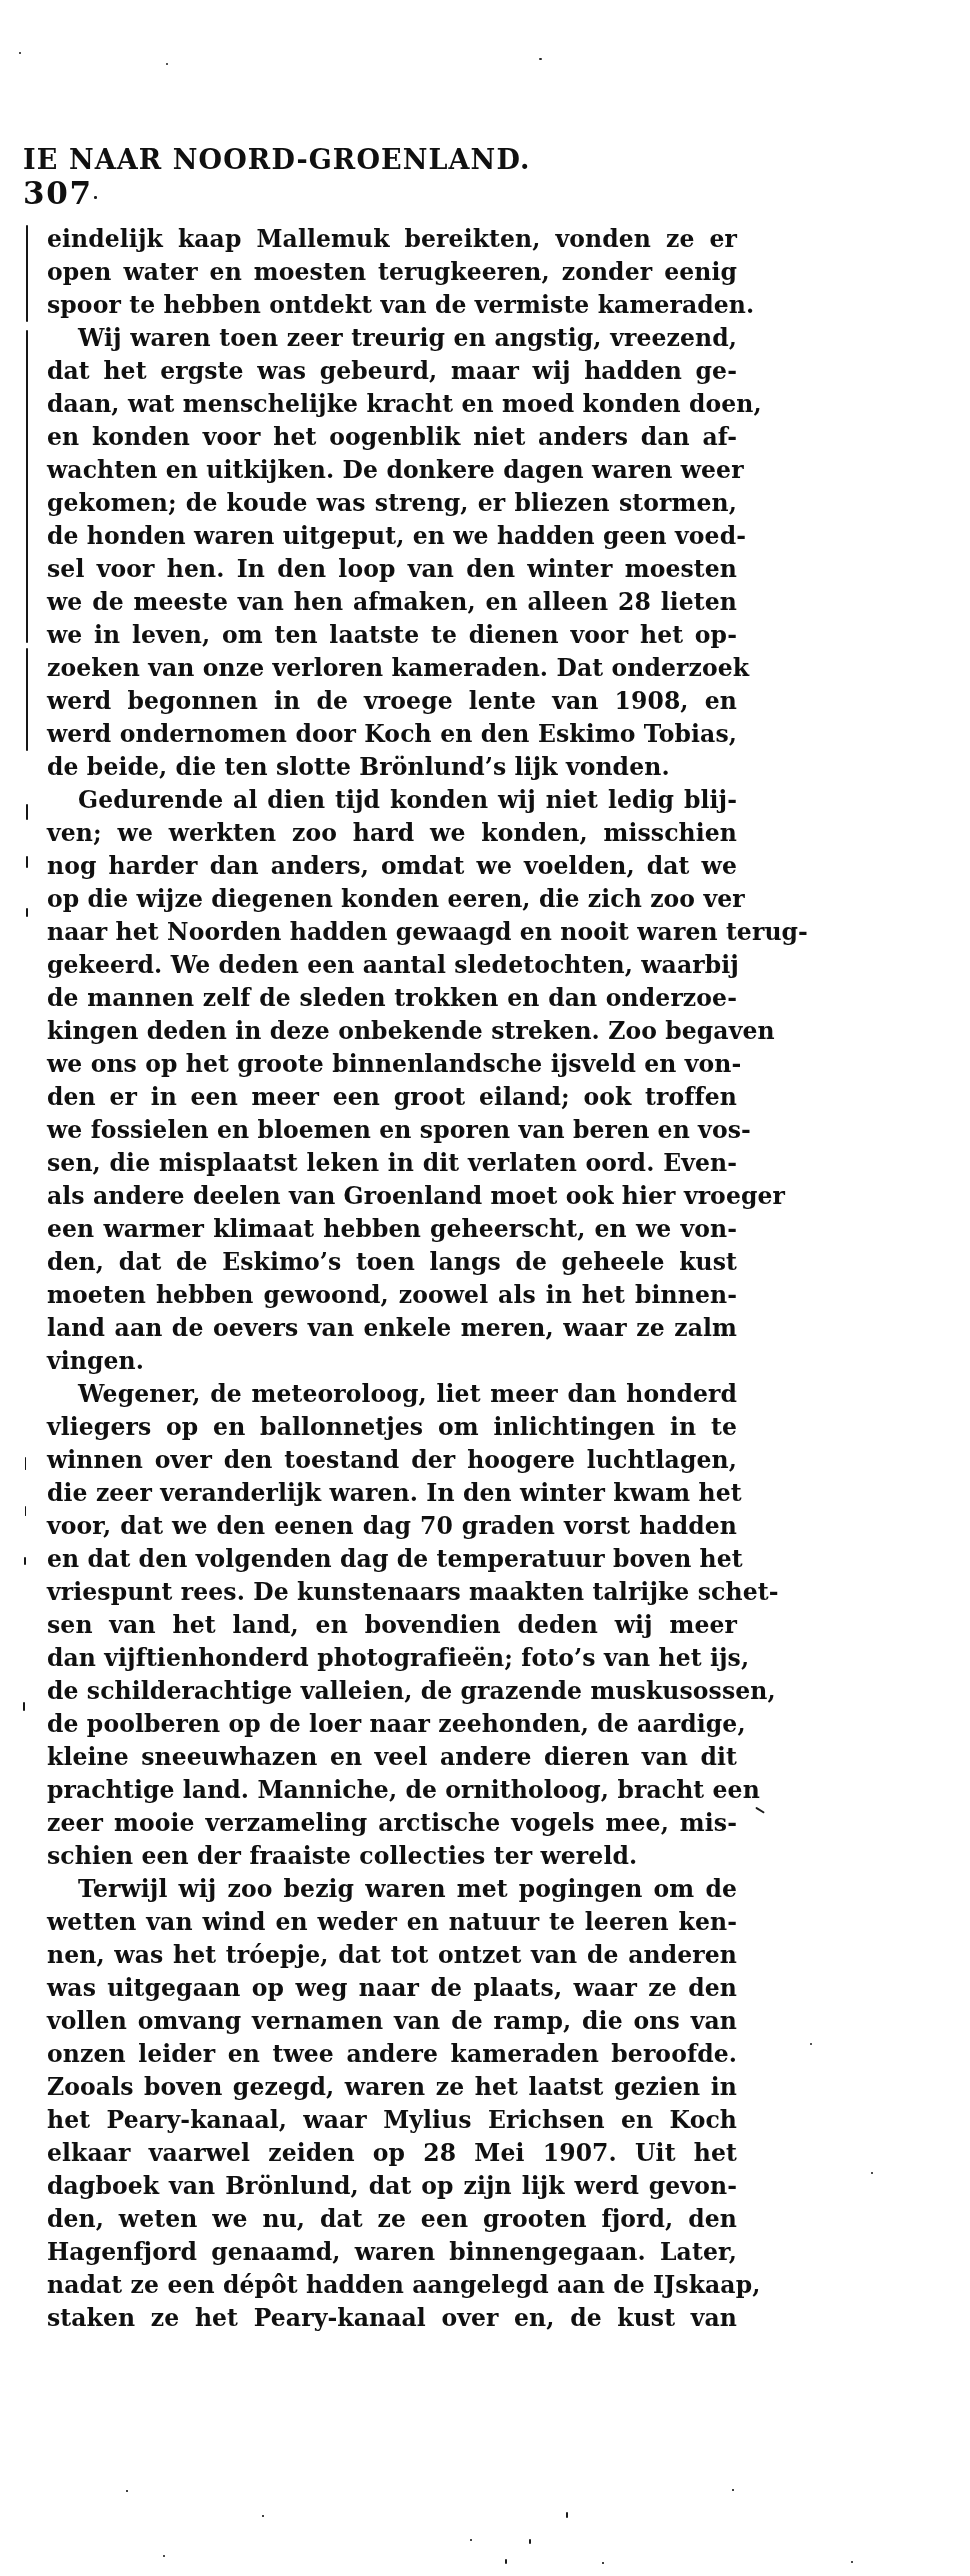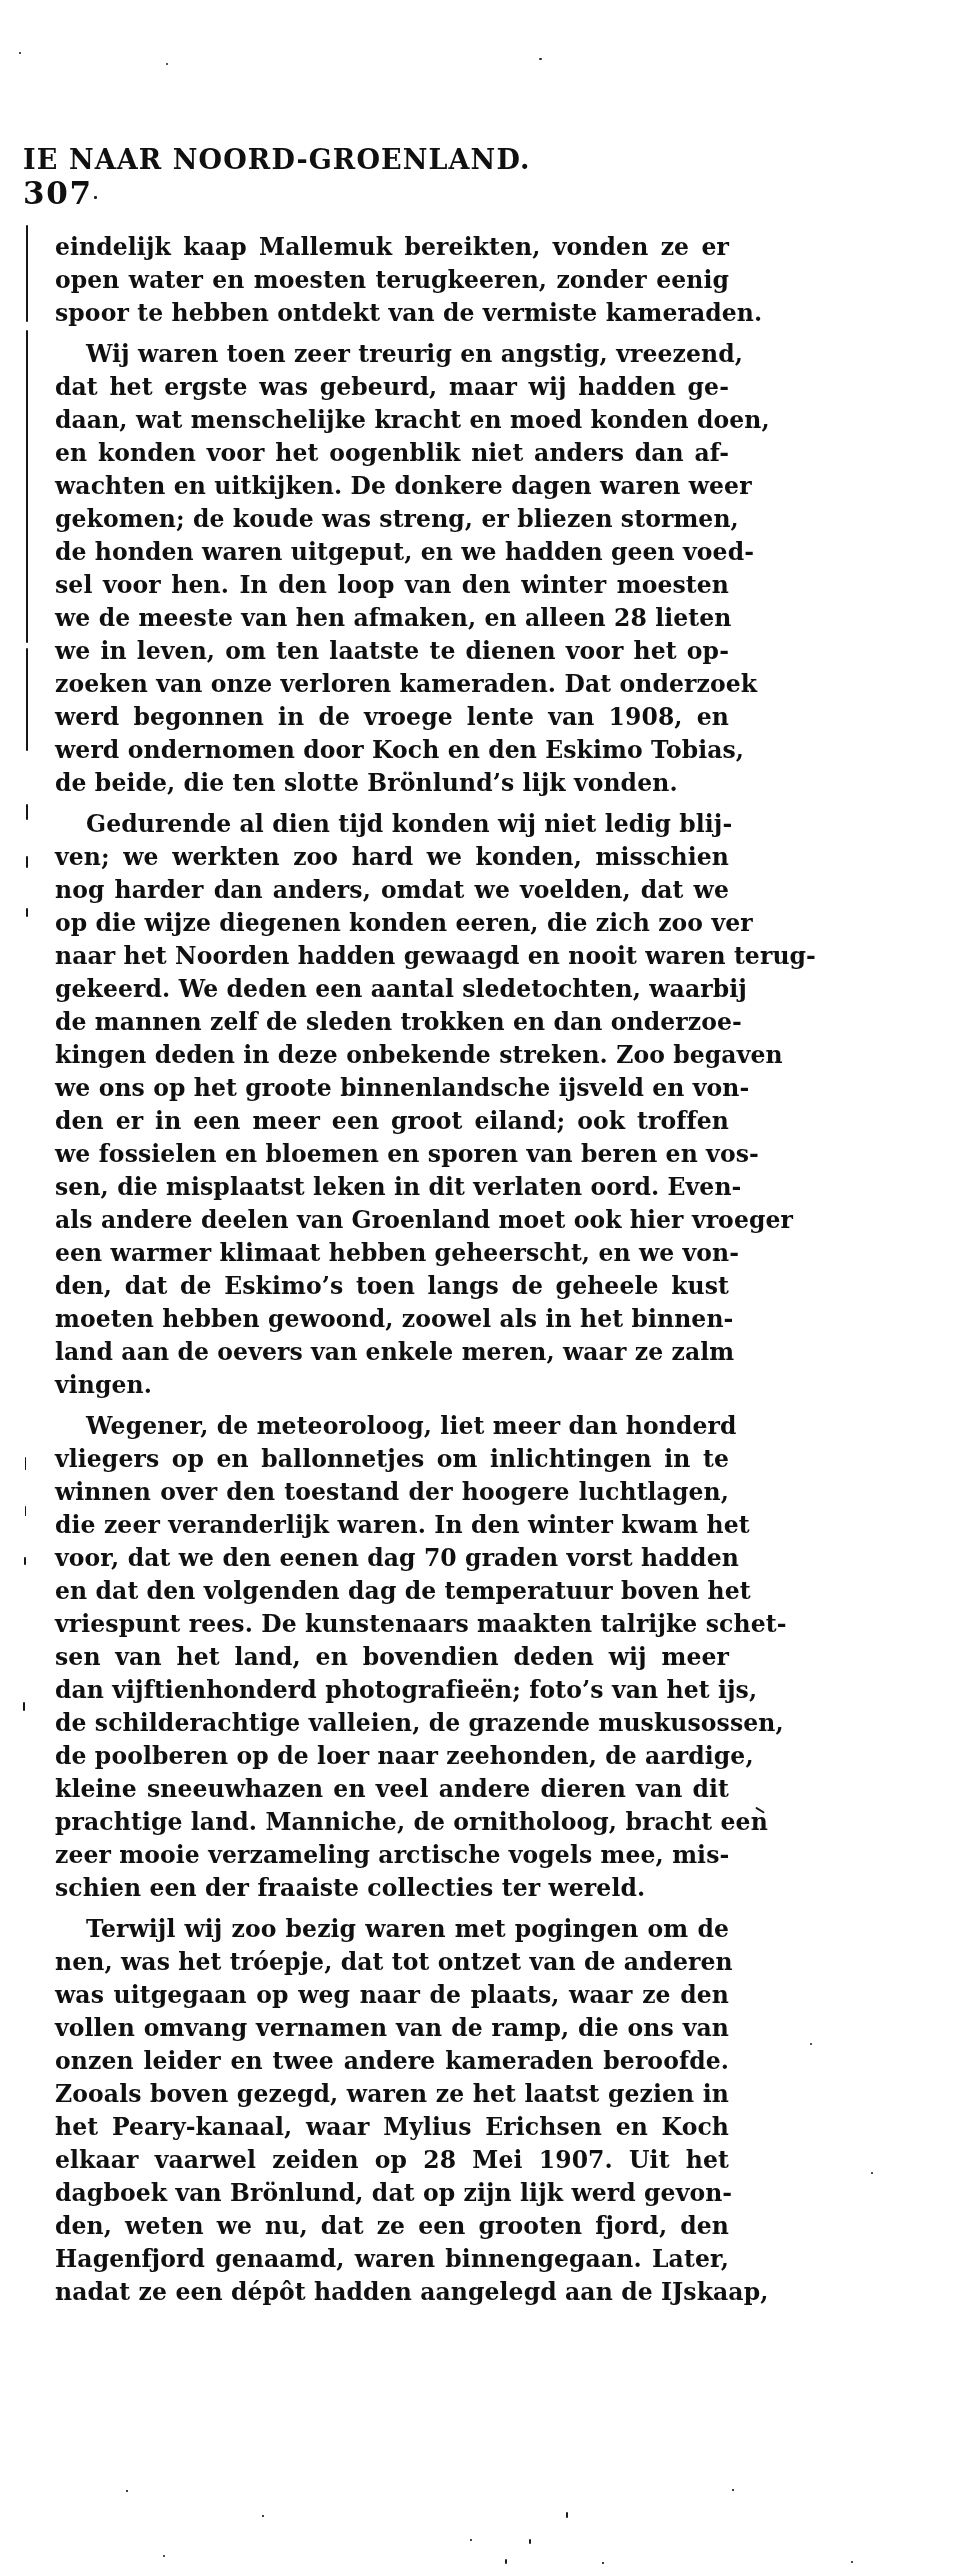--- a/index.html
+++ b/index.html
@@ -42,21 +42,21 @@
   .textcol {
     position: absolute;
     top: 223px;
     left: 47px;
     width: 690px;
     font-size: 23.5px;
     font-weight: bold;
     line-height: 33px;
     letter-spacing: 0.1px;
   }
-  .para { margin: 8px; }
+  .para { margin: 0; }
   .line {
     text-align: justify;
     text-align-last: justify;
     white-space: nowrap;
   }
   .line.endline { text-align-last: left; }
   .line.indent { padding-left: 31px; }
   
   .rule {
     position: absolute;
@@ -151,31 +151,33 @@
         <div class="line">dan vijftienhonderd photografieën; foto’s van het ijs,</div>
         <div class="line">de schilderachtige valleien, de grazende muskusossen,</div>
         <div class="line">de poolberen op de loer naar zeehonden, de aardige,</div>
         <div class="line">kleine sneeuwhazen en veel andere dieren van dit</div>
         <div class="line">prachtige land. Manniche, de ornitholoog, bracht een</div>
         <div class="line">zeer mooie verzameling arctische vogels mee, mis-</div>
         <div class="line endline">schien een der fraaiste collecties ter wereld.</div>
       </div>
       <div class="para">
         <div class="line indent">Terwijl wij zoo bezig waren met pogingen om de</div>
+        <div class="line">wetten van wind en weder en natuur te leeren ken-</div>
         <div class="line">nen, was het tróepje, dat tot ontzet van de anderen</div>
         <div class="line">was uitgegaan op weg naar de plaats, waar ze den</div>
         <div class="line">vollen omvang vernamen van de ramp, die ons van</div>
         <div class="line">onzen leider en twee andere kameraden beroofde.</div>
         <div class="line">Zooals boven gezegd, waren ze het laatst gezien in</div>
         <div class="line">het Peary-kanaal, waar Mylius Erichsen en Koch</div>
         <div class="line">elkaar vaarwel zeiden op 28 Mei 1907. Uit het</div>
         <div class="line">dagboek van Brönlund, dat op zijn lijk werd gevon-</div>
         <div class="line">den, weten we nu, dat ze een grooten fjord, den</div>
         <div class="line">Hagenfjord genaamd, waren binnengegaan. Later,</div>
         <div class="line">nadat ze een dépôt hadden aangelegd aan de IJskaap,</div>
+        <div class="line">staken ze het Peary-kanaal over en, de kust van</div>
       </div>
     </div>
 
   <div class="speck" style="left:19px;   top:52px;   width:2.2px; height:1.7px;"></div>
   <div class="speck" style="left:166px;  top:63px;  width:2.2px; height:2.2px;"></div>
   <div class="speck" style="left:539px;  top:58px;  width:3.4px; height:1.7px;"></div>
   <div class="speck" style="left:94px;  top:196px;  width:2.8px; height:2.8px;"></div>
   <div class="tick" style="left:755px; top:1809px; width:9.5px; height:2.2px; transform:rotate(32deg);"></div>
   <div class="speck" style="left:810px; top:2043px; width:2.2px; height:2.2px;"></div>
   <div class="speck" style="left:871px; top:2172px; width:2.2px; height:1.7px;"></div>

